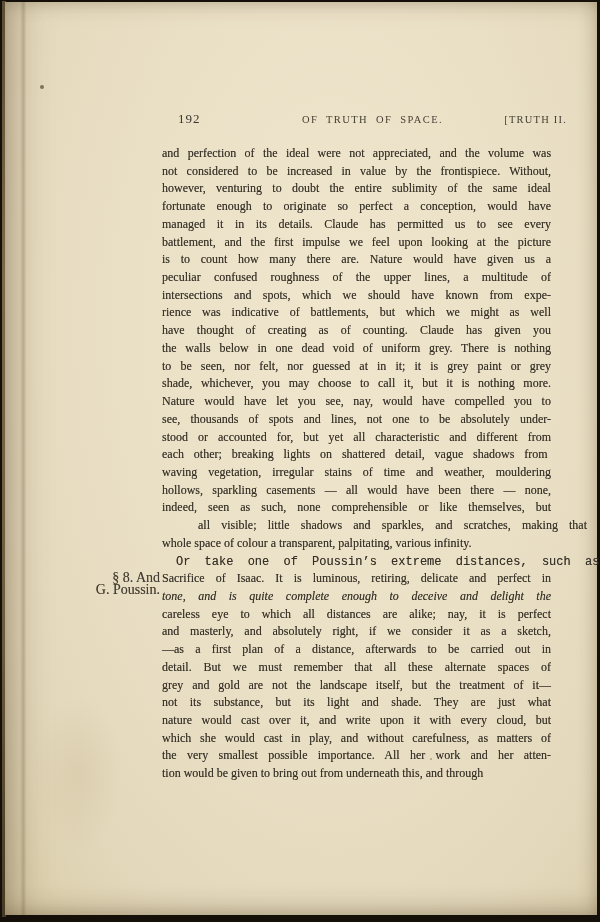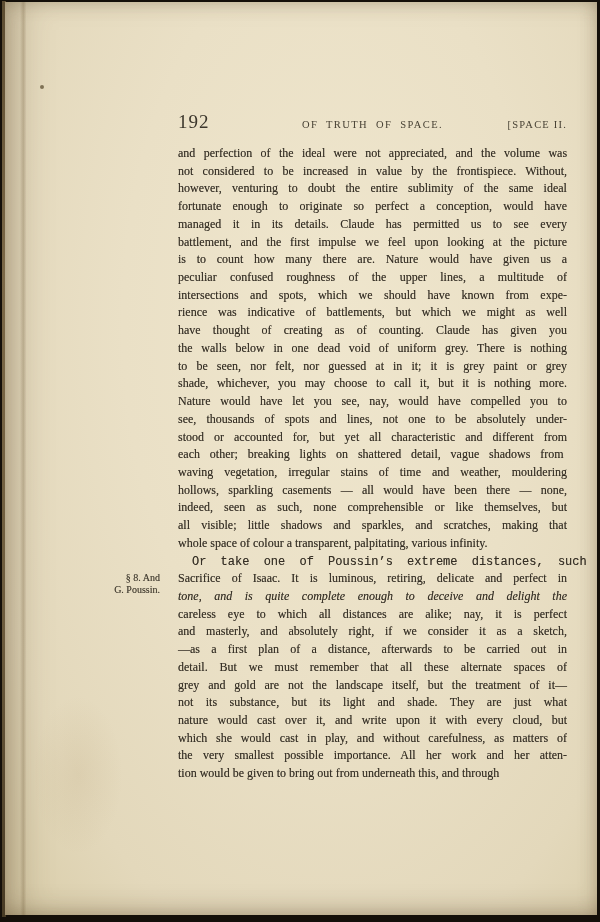--- a/index.html
+++ b/index.html
@@ -33,55 +33,55 @@
   .stain{
     position:absolute;left:28px;bottom:60px;width:90px;height:160px;border-radius:50%;
     background:radial-gradient(ellipse,rgba(150,120,70,.10),rgba(150,120,70,0) 70%);
   }
 
   .header{
     position:absolute;left:173px;top:109px;width:389px;height:15px;
     display:grid;grid-template-columns:1fr auto 1fr;align-items:baseline;
     color:#453f33;
   }
-  .page-num{justify-self:start;font-size:19px;letter-spacing:1px;color:#3b362c;}
+  .page-num{justify-self:start;font-size:13px;letter-spacing:1px;color:#3b362c;}
   .running-title{justify-self:center;font-size:10.5px;letter-spacing:1.4px;word-spacing:4px;color:#474134;}
   .part-label{justify-self:end;font-size:10.5px;letter-spacing:1.2px;color:#474134;}
 
   .body-text{
-    position:absolute;left:173px;top:143px;width:389px;
+    position:absolute;left:157px;top:143px;width:389px;
     font-size:12px;color:#363026;
     text-shadow:0 0 .5px rgba(54,48,38,.55);
   }
   .line{height:17.72px;line-height:17.72px;white-space:nowrap;overflow:visible;}
   .line.indent{padding-left:14px;}
 
   .sidenote{
     position:absolute;left:70px;top:570px;width:85px;
-    text-align:right;font-size:10px;line-height:11.5px;
+    text-align:right;font-size:14px;line-height:11.5px;
     color:#453f33;text-shadow:0 0 .4px rgba(54,48,38,.5);
   }
 </style>
 </head>
 <body>
 
 <div class="scan">
   <div class="spine"></div>
 
   <div class="page">
     <div class="fold"></div>
     <div class="stain"></div>
     <div class="speck s1"></div>
     <div class="speck s2"></div>
     <div class="speck s3"></div>
 
     <div class="header">
       <span class="page-num">192</span>
       <span class="running-title">OF TRUTH OF SPACE.</span>
-      <span class="part-label">[SPACE II.</span>
+      <span class="part-label">[TRUTH II.</span>
     </div>
 
     <div class="sidenote">
       <div>§ 8. And</div>
       <div>G. Poussin.</div>
     </div>
 
     <div class="body-text">
         <div class="line"><span style="word-spacing: 5.32px;">and perfection of the ideal were not appreciated, and the volume was</span></div>
         <div class="line"><span style="word-spacing: 6.25px;">not considered to be increased in value by the frontispiece. Without,</span></div>
@@ -97,21 +97,21 @@
         <div class="line"><span style="word-spacing: 5.7px;">the walls below in one dead void of uniform grey. There is nothing</span></div>
         <div class="line"><span style="word-spacing: 6.05px;">to be seen, nor felt, nor guessed at in it; it is grey paint or grey</span></div>
         <div class="line"><span style="word-spacing: 5.63px;">shade, whichever, you may choose to call it, but it is nothing more.</span></div>
         <div class="line"><span style="word-spacing: 6.62px;">Nature would have let you see, nay, would have compelled you to</span></div>
         <div class="line"><span style="word-spacing: 7.12px;">see, thousands of spots and lines, not one to be absolutely under-</span></div>
         <div class="line"><span style="word-spacing: 7.02px;">stood or accounted for, but yet all characteristic and different from</span></div>
         <div class="line"><span style="word-spacing: 6.86px;">each other; breaking lights on shattered detail, vague shadows from</span></div>
         <div class="line"><span style="word-spacing: 7.95px;">waving vegetation, irregular stains of time and weather, mouldering</span></div>
         <div class="line"><span style="word-spacing: 6.24px;">hollows, sparkling casements — all would have been there — none,</span></div>
         <div class="line"><span style="word-spacing: 7.97px;">indeed, seen as such, none comprehensible or like themselves, but</span></div>
-        <div class="line"><span style="word-spacing: 8.16px;">all visible; little shadows and sparkles, and scratches, making that</span></div>
+        <div class="line"><span style="word-spacing: 8.16px; margin-left: 36px;">all visible; little shadows and sparkles, and scratches, making that</span></div>
         <div class="line last"><span>whole space of colour a transparent, palpitating, various infinity.</span></div>
         <div class="line indent"><span style="word-spacing: 7.01px; font-family: Liberation Mono, monospace;">Or take one of Poussin’s extreme distances, such as that in the</span></div>
         <div class="line"><span style="word-spacing: 8.01px;">Sacrifice of Isaac. It is luminous, retiring, delicate and perfect in</span></div>
         <div class="line"><span style="word-spacing: 9.54px; font-style: italic;">tone, and is quite complete enough to deceive and delight the</span></div>
         <div class="line"><span style="word-spacing: 8.9px;">careless eye to which all distances are alike; nay, it is perfect</span></div>
         <div class="line"><span style="word-spacing: 7.74px;">and masterly, and absolutely right, if we consider it as a sketch,</span></div>
         <div class="line"><span style="word-spacing: 8.23px;">—as a first plan of a distance, afterwards to be carried out in</span></div>
         <div class="line"><span style="word-spacing: 8.88px;">detail. But we must remember that all these alternate spaces of</span></div>
         <div class="line"><span style="word-spacing: 5.84px;">grey and gold are not the landscape itself, but the treatment of it—</span></div>
         <div class="line"><span style="word-spacing: 9.42px;">not its substance, but its light and shade. They are just what</span></div>

